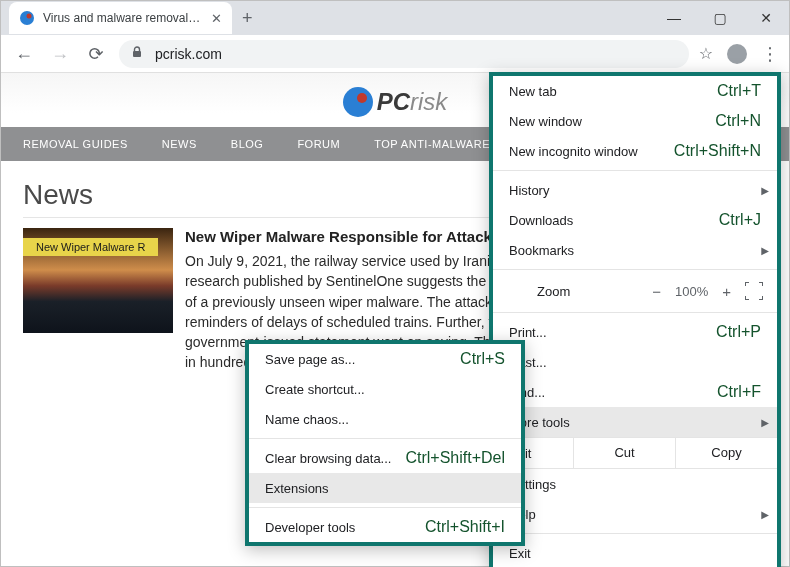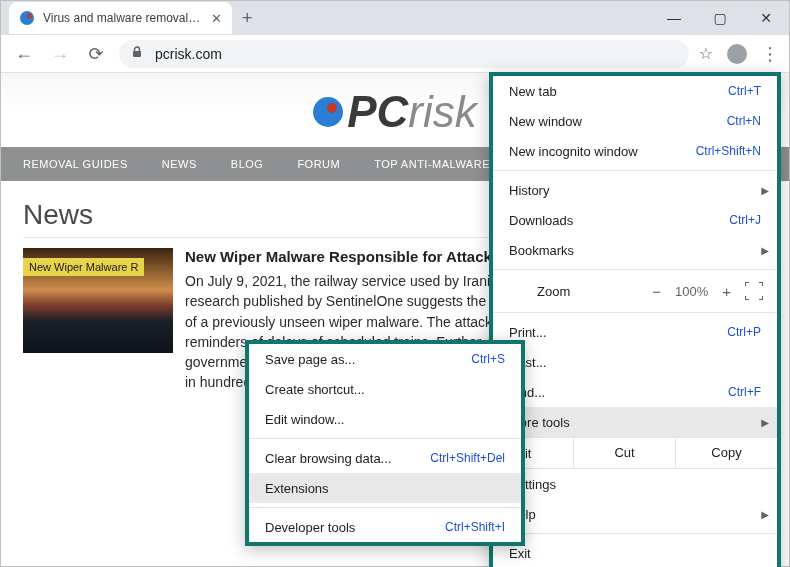--- a/index.html
+++ b/index.html
@@ -21,36 +21,36 @@
     .url { color:#202124; }
     .right-icons { display:flex; align-items:center; gap:14px; color:#5f6368; }
     .star { font-size:16px; }
     .avatar { width:20px; height:20px; border-radius:50%; background:#9aa0a6; }
     .kebab { font-size:18px; }
     .content { position: relative; height: calc(100% - 72px); background: linear-gradient(#f6f6f6, #fff 40px); overflow:hidden; }
     .watermark { position:absolute; right:40px; bottom:40px; font-size:120px; font-weight:700; color:rgba(0,0,0,0.03); letter-spacing:-5px; pointer-events:none; transform: rotate(-2deg);}
     .logo { display:flex; align-items:center; justify-content:center; padding: 14px 0 10px; }
     .logo-mark { width:30px; height:30px; border-radius:50%; background:#2a7fd4; position:relative; margin-right:4px; }
     .logo-mark::after { content:""; position:absolute; width:10px; height:10px; background:#c0392b; border-radius:50%; right:6px; top:6px;}
-    .logo-text { font-size:44px; font-weight:700; font-style:italic; color:#3a3a3a;text-align:center; }
+    .logo-text { font-size:24px; font-weight:700; font-style:italic; color:#3a3a3a;text-align:center; }
     .logo-text span { color:#8a8a8a; font-weight:400; }
     .sitenav { height:34px; background:#8f9092; display:flex; align-items:center; gap:34px; padding:0 22px; color:#fff; font-size:11px; letter-spacing:0.5px; }
     .page { padding: 18px 22px; }
     .heading { font-size:28px; color:#4a4a4a; font-weight:300; margin-bottom:10px; border-bottom:1px solid #e5e5e5; padding-bottom:6px;}
     .article { display:flex; gap:12px; }
     .thumb { width:150px; height:105px; background: linear-gradient(#3a2410 0%, #cf8d4b 40%, #7a3b2a 55%, #1a2028 70%, #0e131b 100%); position:relative; flex-shrink:0; }
-    .thumb-band { position:absolute; top:10px; left:0; background:#e8d44a; color:#1a1a1a; font-size:11px; padding:3px 6px; }
+    .thumb-band { position:absolute; top:10px; left:0; background:#e8d44a; color:#1a1a1a; font-size:11px; padding:3px 13px; }
     .art-title { font-size:15px; font-weight:700; color:#222; margin-bottom:6px; }
     .art-body { font-size:14px; color:#2b2b2b; line-height:1.45; }
 
     .menu { position:absolute; background:#fff; border:4px solid #0f766e; box-shadow:0 4px 16px rgba(0,0,0,0.25); font-size:13px; color:#202124; }
     .menu .sep { height:1px; background:#e4e4e4; margin:4px 0; }
     .menu .row { display:flex; align-items:center; justify-content:space-between; height:30px; padding:0 16px; position:relative; }
     .menu .row.hi { background:#e8e8e8; }
-    .menu .row .sc { color:#1d4ed8; font-size:12px; }
+    .menu .row .sc { color:#14532d; font-size:16px; }
     .menu .row .arrow { position:absolute; right:8px; color:#5f6368; font-size:10px; }
     .zoom-row { display:flex; align-items:center; height:34px;padding-left:28px; }
     .zoom-row .lbl { padding:0 16px; flex:1; }
     .zoom-ctrl { display:flex; align-items:center; gap:14px; padding-right:14px; color:#5f6368;}
     .zoom-ctrl .big { font-size:15px; }
     .fullscreen { width:18px; height:18px; border:1.5px solid #5f6368; position:relative;}
     .fullscreen::before,.fullscreen::after{content:"";position:absolute;background:#fff;}
     .fullscreen::before{left:3px;right:3px;top:-2px;bottom:-2px;}
     .fullscreen::after{top:3px;bottom:3px;left:-2px;right:-2px;}
     .edit-row { display:flex; align-items:center; height:32px; border-top:1px solid #e4e4e4; border-bottom:1px solid #e4e4e4;}
@@ -204,21 +204,21 @@
 
 <div id="sub-menu" class="menu">
   <div class="row">
       <span>Save page as...</span>
       <span class="sc">Ctrl+S</span>
     </div>
   <div class="row">
       <span>Create shortcut...</span>
     </div>
   <div class="row">
-      <span>Edit window...</span>
+      <span>Name chaos...</span>
     </div>
   <div class="sep"></div>
   <div class="row">
       <span>Clear browsing data...</span>
       <span class="sc">Ctrl+Shift+Del</span>
     </div>
   <div class="row extensions-hi">
       <span>Extensions</span>
     </div>
   <div class="sep"></div>

